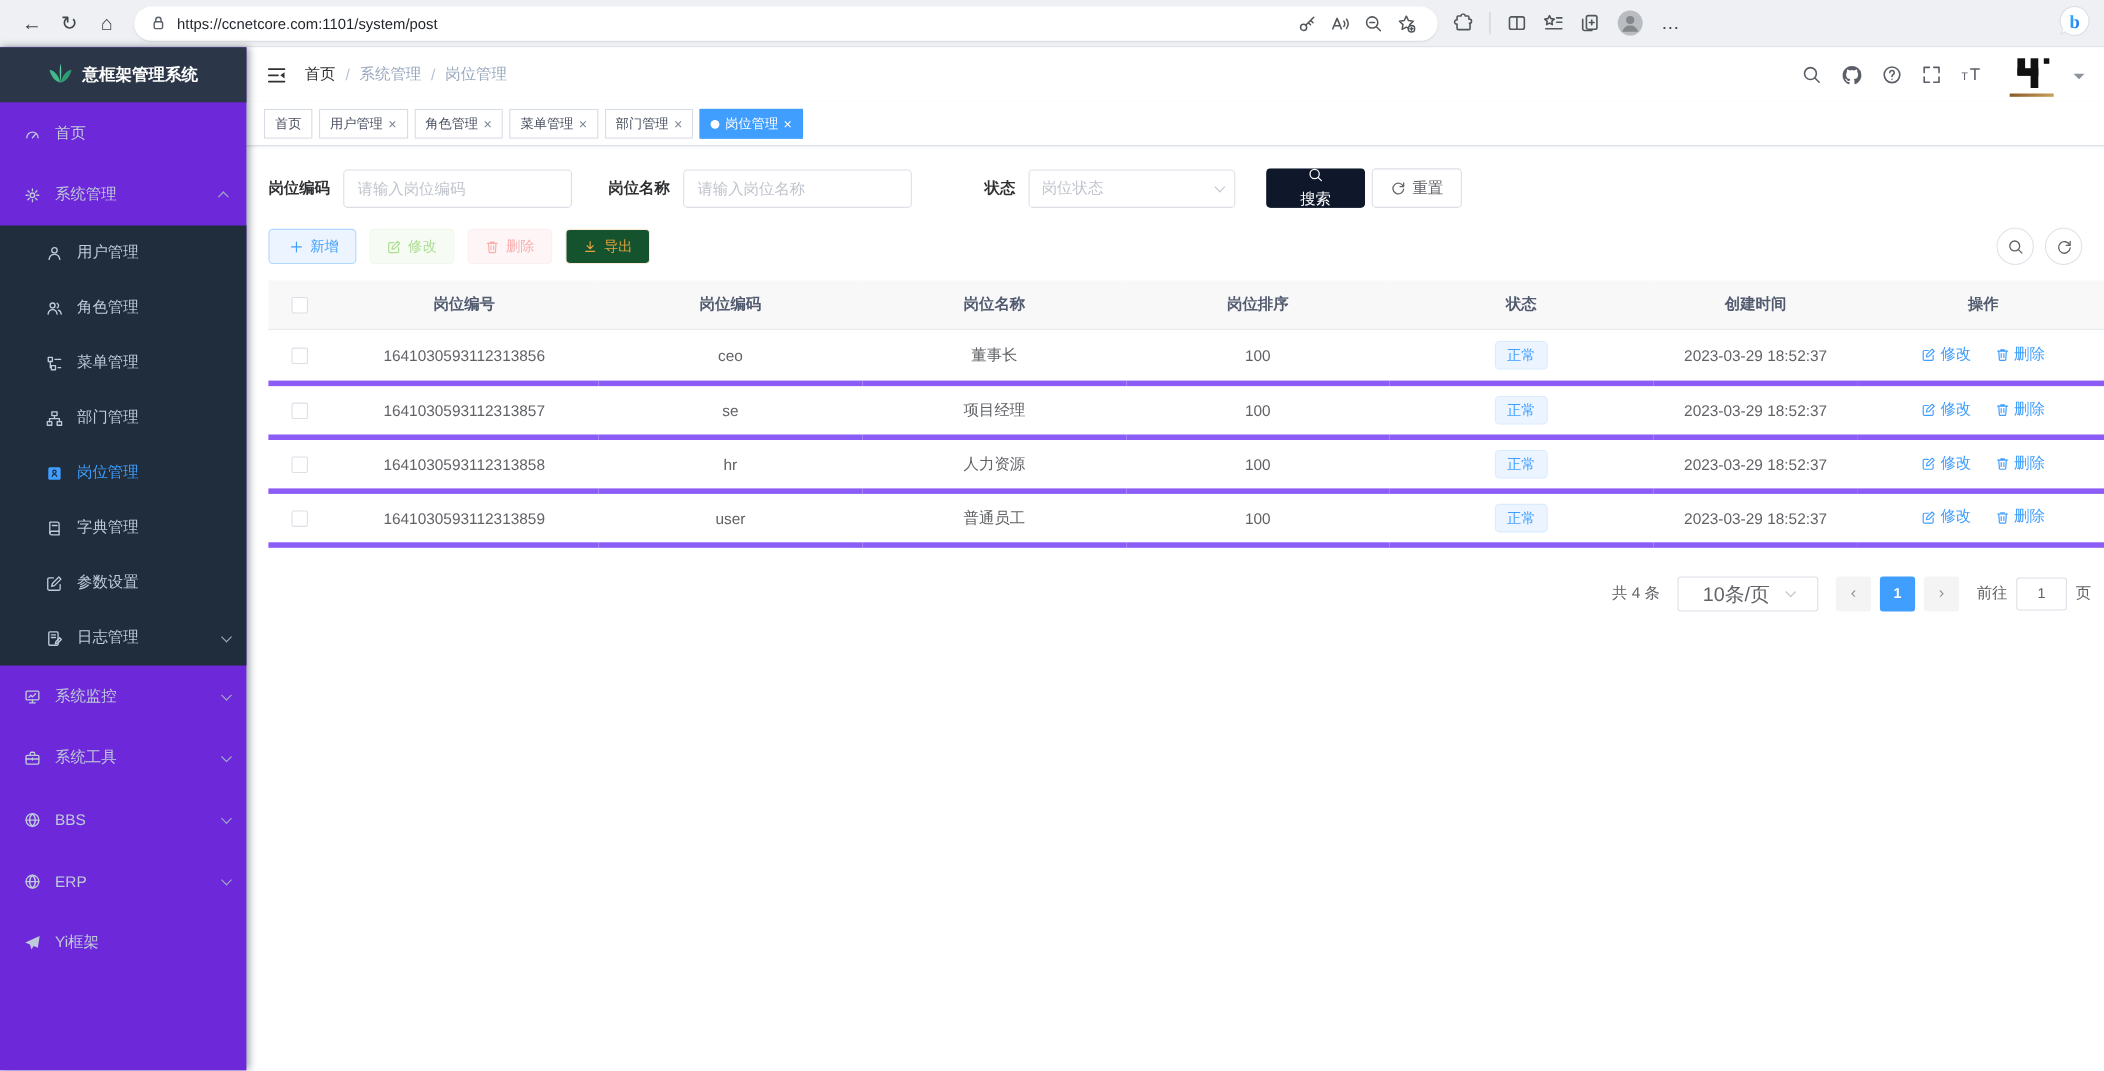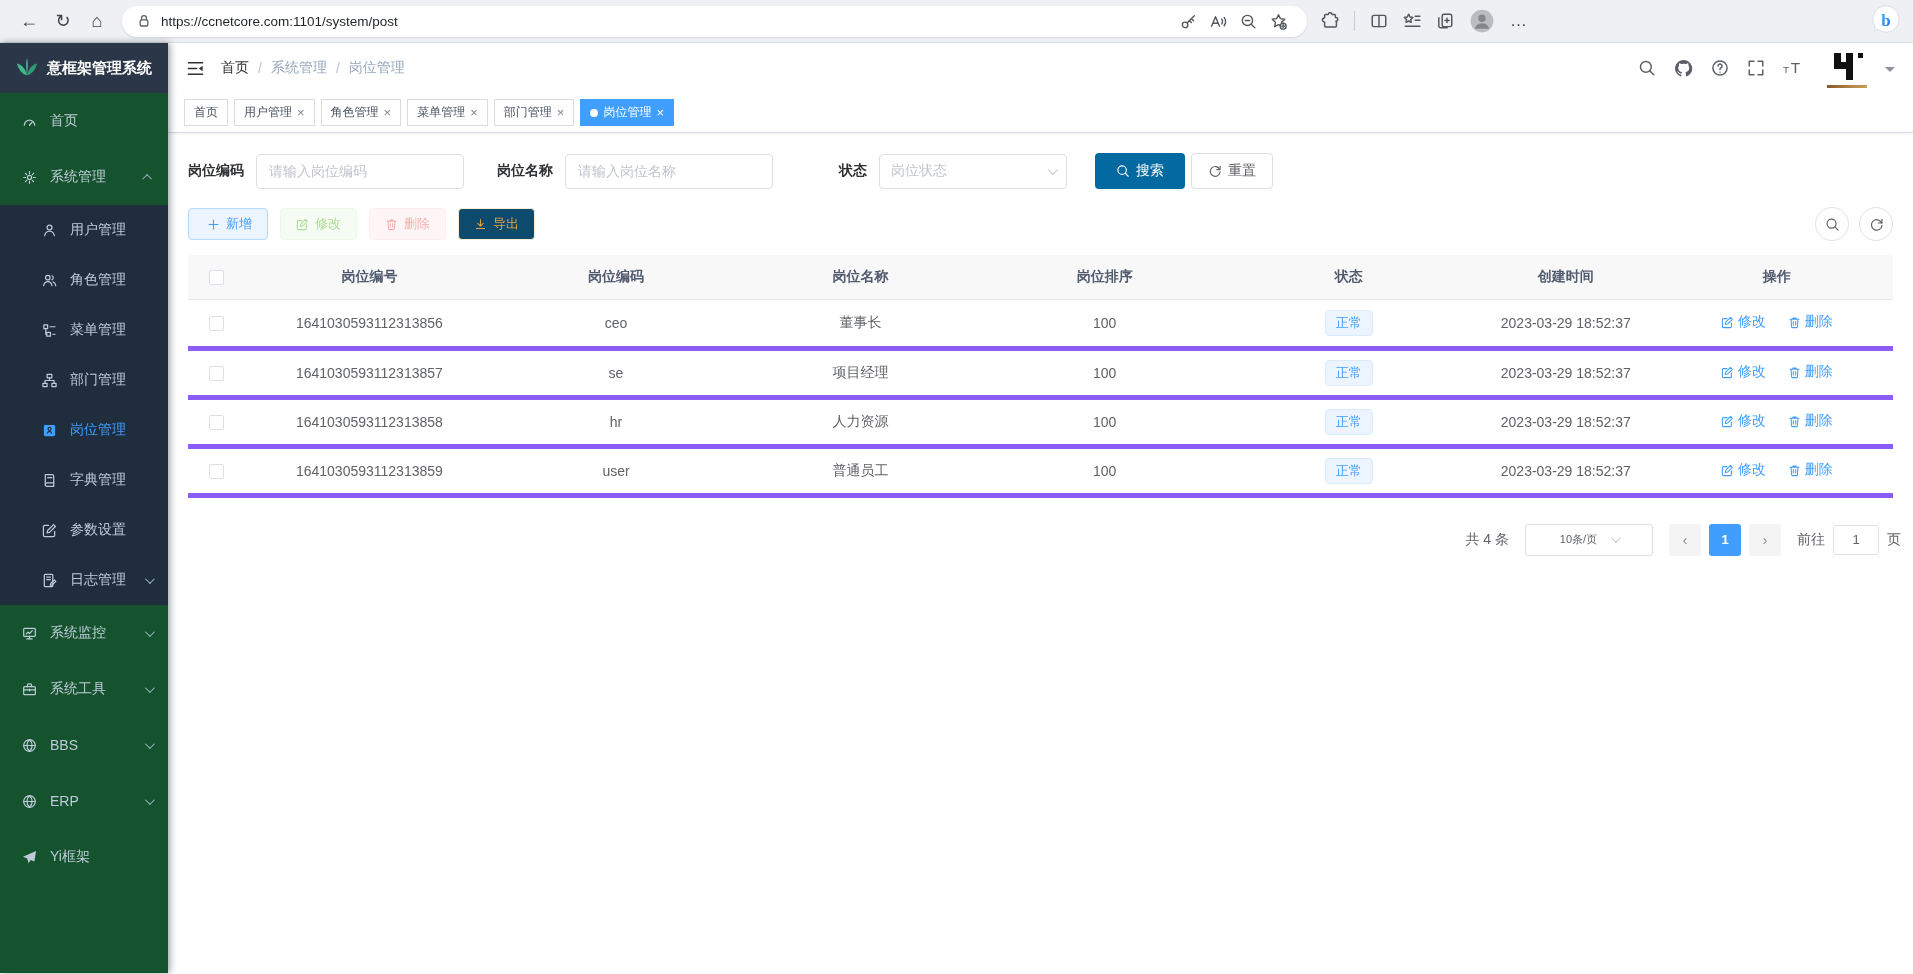--- a/index.html
+++ b/index.html
@@ -16,21 +16,21 @@
     display:flex; align-items:center; padding:0 14px; box-shadow:0 1px 2px rgba(0,0,0,.10); color:#5a6067; }
   .url-text { font-size:13.5px; color:#1f2328; margin-left:9px; flex:1; white-space:nowrap; }
   .pill-ic { width:30px; height:28px; display:flex; align-items:center; justify-content:center; color:#52575c; cursor:pointer; }
   .chrome-right { display:flex; align-items:center; gap:15px; margin-left:14px; color:#52575c; flex:1; }
   .vdiv { width:1px; height:20px; background:#c9cdd3; }
   .more-glyph { font-size:17px; letter-spacing:1px; color:#41464b; cursor:pointer; }
   .bing-wrap { margin-left:auto; cursor:pointer; }
 
   
   .app { display:flex; height:930px; }
-  .sidebar { width:168px; flex-shrink:0; background:#14532d; color:#bfcbd9;
+  .sidebar { width:224px; flex-shrink:0; background:#6d28d9; color:#bfcbd9;
     box-shadow:2px 0 7px rgba(0,21,41,.40); position:relative; z-index:5; }
   .logo-row { height:50px; background:#2b3648; display:flex; align-items:center; justify-content:center;
     gap:9px; color:#fff; font-weight:bold; font-size:15px; }
   .menu-item { height:56px; display:flex; align-items:center; gap:13px; padding:0 16px 0 22px;
     font-size:14px; cursor:pointer; }
   .submenu { background:#1f2d3d; }
   .submenu .menu-item { height:50px; padding-left:42px; }
   .menu-item.active { color:#409eff; }
   .chev { width:7px; height:7px; border-right:1.4px solid #8famO; border-right:1.4px solid #9fb0c5;
     border-bottom:1.4px solid #9fb0c5; margin-left:auto; flex-shrink:0; }
@@ -69,49 +69,49 @@
   .f-label { font-weight:bold; font-size:14px; color:#303133; margin-right:12px; white-space:nowrap; }
   input.txt { width:208px; height:35px; border:1px solid #dcdfe6; border-radius:4px; padding:0 12px;
     font-size:14px; color:#606266; outline:none; font-family:inherit; }
   input.txt::placeholder { color:#c0c4cc; }
   .sel { width:188px; height:35px; border:1px solid #dcdfe6; border-radius:4px; display:flex;
     align-items:center; justify-content:space-between; padding:0 11px; font-size:14px; color:#c0c4cc; cursor:pointer; }
   .sel-chev { width:7px; height:7px; border-right:1.3px solid #c0c4cc; border-bottom:1.3px solid #c0c4cc;
     transform:rotate(45deg) translateY(-2px); }
   .btn { height:36px; border-radius:4px; display:flex; align-items:center; justify-content:center;
     gap:6px; font-size:14px; cursor:pointer; border:1px solid transparent; }
-  .btn-search { width:90px; margin-left:28px; background:#0369a1; color:#fff; }
+  .btn-search { width:90px; margin-left:28px; background:#0f172a; color:#fff;flex-direction:column; }
   .btn-reset { width:82px; margin-left:6px; background:#fff; border-color:#dcdfe6; color:#606266; }
 
   .toolbar-row { display:flex; align-items:center; gap:12px; margin-bottom:14px; }
   .tb { height:32px; padding:0 15px; border-radius:4px; font-size:13px; display:flex; align-items:center;
     gap:6px; border:1px solid; cursor:pointer; }
   .tb-add { background:#ecf5ff; border-color:#b3d8ff; color:#409eff;padding-left:18px; }
   .tb-edit { background:#f0f9eb; border-color:#e1f3d8; color:#67c23a; opacity:.55; }
   .tb-del { background:#fef0f0; border-color:#fde2e2; color:#f56c6c; opacity:.55; }
-  .tb-exp { background:#0c4a6e; border-color:#faecd8; color:#e6a23c; }
+  .tb-exp { background:#14532d; border-color:#faecd8; color:#e6a23c; }
   .tool-right { margin-left:auto; display:flex; gap:10px; }
   .circle-btn { width:34px; height:34px; border-radius:50%; border:1px solid #dfe3e9; color:#606266;
     display:flex; align-items:center; justify-content:center; cursor:pointer; background:#fff; }
 
   table { width:100%; border-collapse:collapse; table-layout:fixed; font-size:14px; color:#606266; }
   thead th { background:#f8f8f9; color:#515a6e; font-weight:bold; height:44px;
     border-bottom:1px solid #e8eaec; text-align:center; }
   tbody td { height:49px; border-bottom:5px solid #8b5cf6; text-align:center; white-space:nowrap; }
   .cb { display:inline-block; width:15px; height:15px; border:1px solid #dcdfe6; border-radius:2px;
     background:#fff; cursor:pointer; vertical-align:middle; }
   .tag { display:inline-block; padding:0 10px; height:26px; line-height:24px; background:#ecf5ff;
     border:1px solid #d9ecff; color:#409eff; border-radius:4px; font-size:13px; }
   .op-link { color:#409eff; display:inline-flex; align-items:center; gap:4px; margin:0 9px;
     cursor:pointer; text-decoration:none; }
 
   .page-row { display:flex; align-items:center; justify-content:flex-end; margin-top:26px;
     margin-right:-8px; font-size:14px; color:#606266; }
   .size-sel { width:128px; height:32px; border:1px solid #dcdfe6; border-radius:3px; margin-left:16px;
-    display:flex; align-items:center; justify-content:center; gap:14px; color:#606266; font-size:11px; cursor:pointer; }
+    display:flex; align-items:center; justify-content:center; gap:14px; color:#606266; font-size:18px; cursor:pointer; }
   .pg-btn { width:32px; height:32px; border-radius:3px; background:#f4f4f5; color:#8b919c;
     display:flex; align-items:center; justify-content:center; font-size:15px; cursor:pointer; }
   .pg-prev { margin-left:16px; } .pg-next { margin-left:8px; }
   .pg-cur { width:32px; height:32px; border-radius:3px; background:#409eff; color:#fff; font-weight:bold;
     display:flex; align-items:center; justify-content:center; font-size:13px; margin-left:8px; cursor:pointer; }
   .goto-label { margin-left:16px; } .unit-label { margin-left:8px; }
   .goto-input { width:46px; height:30px; border:1px solid #dcdfe6; border-radius:3px; margin-left:8px;
     text-align:center; font-size:13px; color:#606266; outline:none; font-family:inherit; }
 </style>
 </head>

